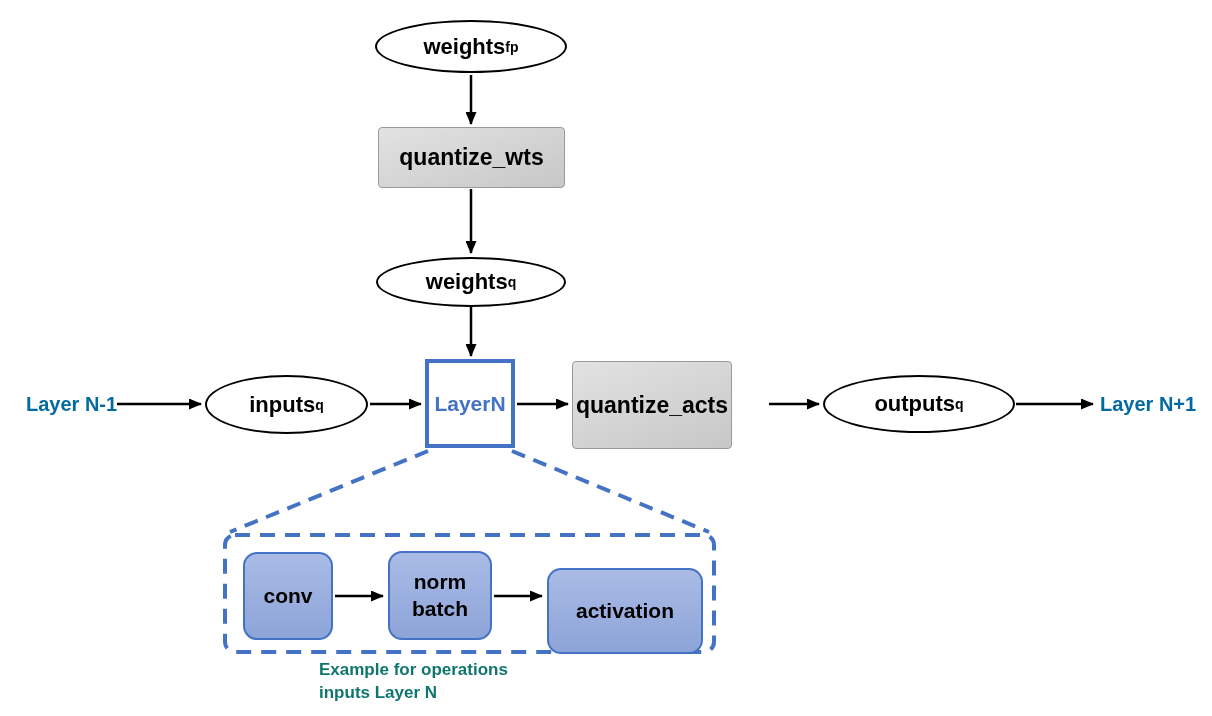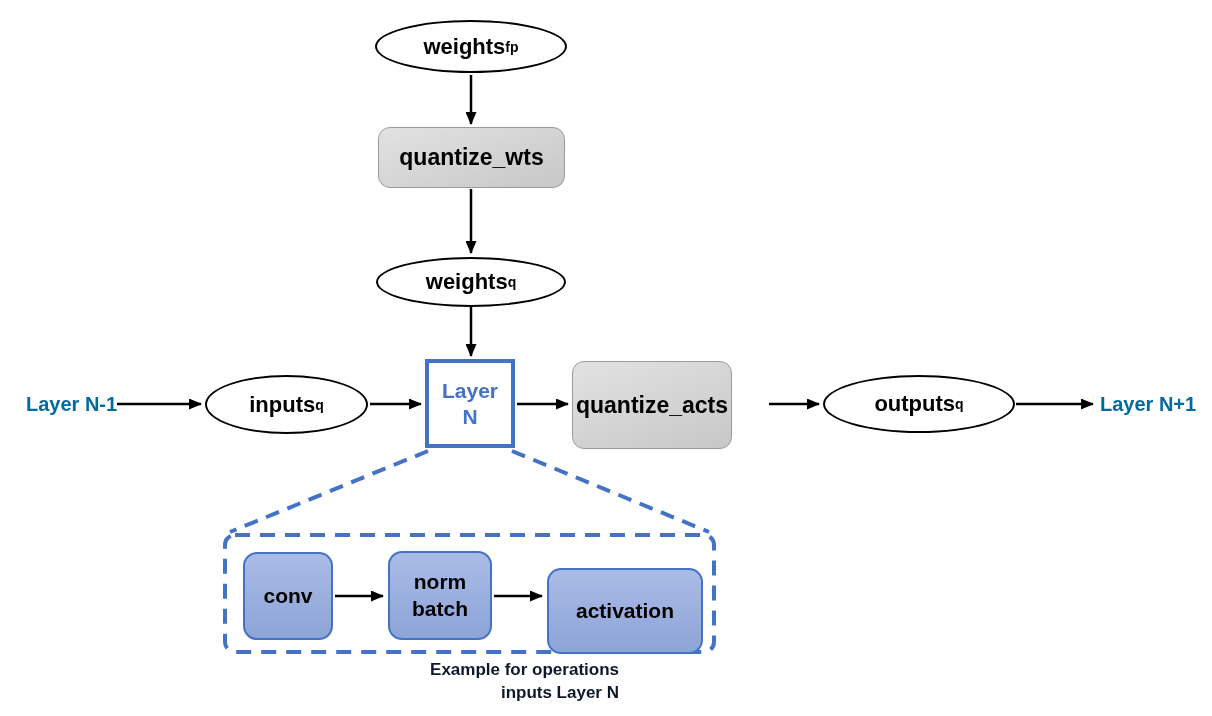--- a/index.html
+++ b/index.html
@@ -22,50 +22,50 @@
   .ellipse {
     background: #ffffff;
     border: 2.5px solid #000000;
     border-radius: 50%;
     font-size: 22px;
   }
   .ellipse sub { font-size: 14px; line-height: 0; }
   .graybox {
     background: linear-gradient(160deg, #e2e2e2 0%, #d6d6d6 45%, #c7c7c7 100%);
     border: 1.5px solid #9a9a9a;
-    border-radius: 12px;
+    border-radius: 4px;
     font-size: 23px;
   }
   .layern {
     background: #ffffff;
     border: 4px solid #4472C4;
     color: #4472C4;
     font-size: 21px;
-    flex-direction: column;
+    flex-direction: row;
     line-height: 1.2;
     text-align: center;
   }
   .innerbox {
     background: linear-gradient(180deg, #aabbe6 0%, #8da4d8 100%);
     border: 2px solid #4472C4;
     border-radius: 14px;
     font-size: 21px;
     flex-direction: column;
     line-height: 1.25;
     text-align: center;
   }
   .sidelabel {
     position: absolute; z-index: 2;
     font-weight: bold; font-size: 20px; color: #0369a1;
     white-space: nowrap;
   }
   .caption {
     position: absolute; z-index: 2;
-    color: #0f172a; font-weight: bold; font-size: 17px;
-    text-align: right; line-height: 23px;
+    color: #0f766e; font-weight: bold; font-size: 17px;
+    text-align: left; line-height: 23px;
   }
 </style>
 </head>
 <body>
 
 <div class="canvas">
 
   <svg class="connectors">
     <defs>
       <marker id="arrowhead" markerUnits="userSpaceOnUse" markerWidth="13" markerHeight="11" refX="12" refY="5.5" orient="auto">

